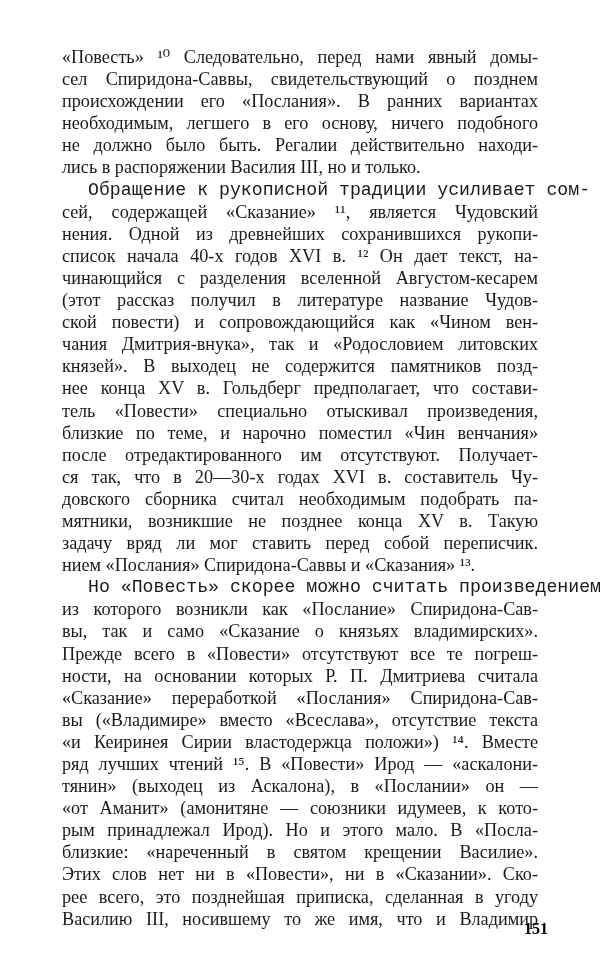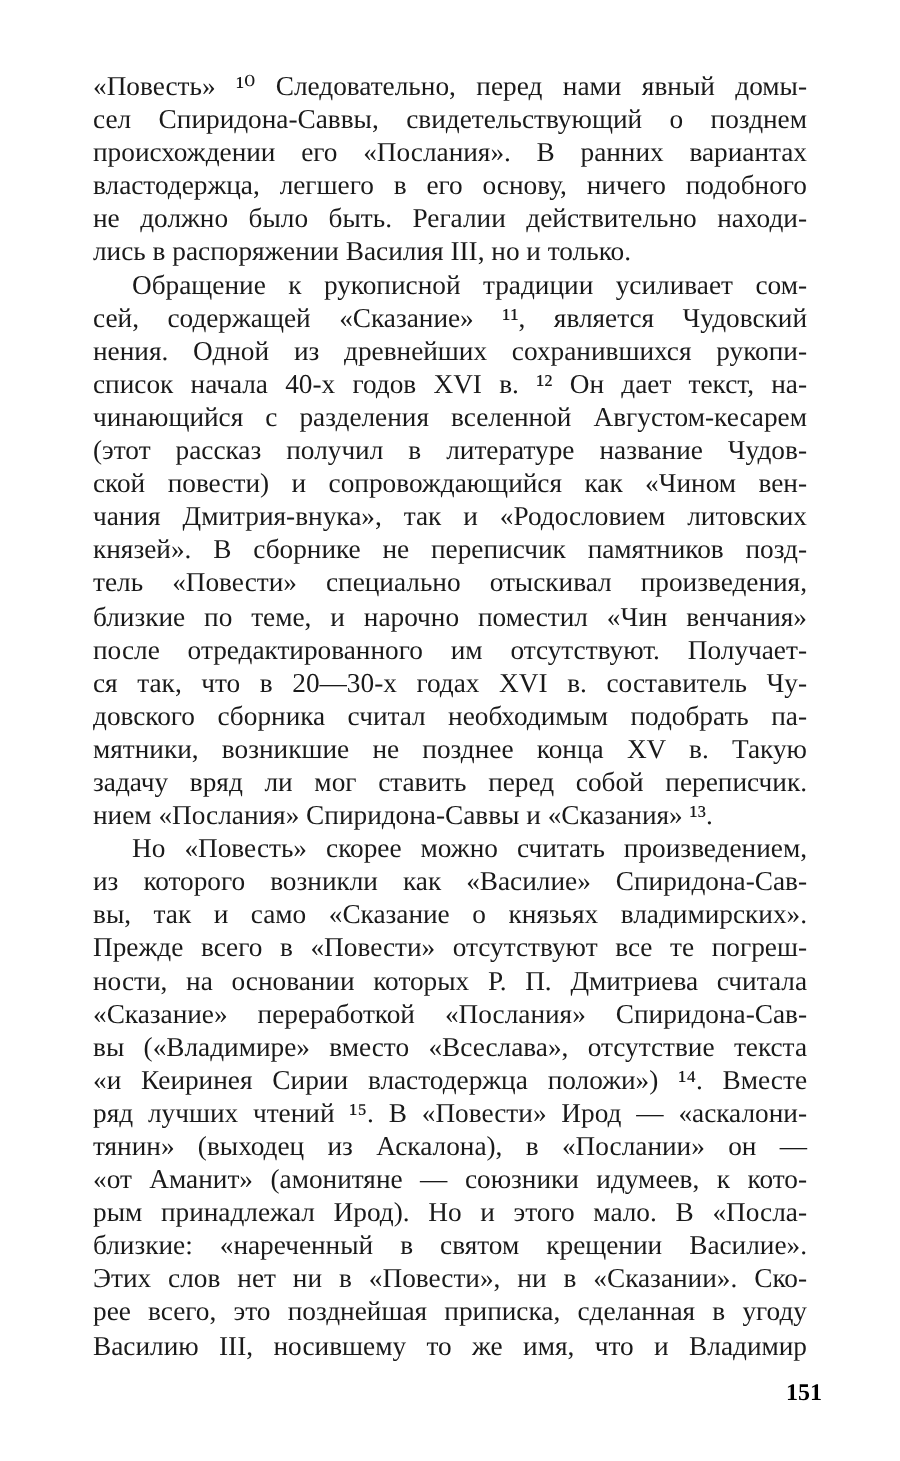--- a/index.html
+++ b/index.html
@@ -7,61 +7,62 @@
   .page {
     position: absolute; left: 62px; top: 46px; width: 476px;
     font-family: "Liberation Serif", "DejaVu Serif", serif;
     font-size: 18.2px; line-height: 22.1px; color: #1a1a1a;
   }
   .line {
     display: block; white-space: nowrap; text-align: justify;
     text-align-last: justify; height: 22.1px;
   }
   .line.last { text-align-last: left; }
-  .line.indent { padding-left: 26px; }
+  .line.indent { padding-left: 26px; font-family: Liberation Mono, monospace; }
   .page-number {
     position: absolute; left: 508px; top: 920px; width: 40px; text-align: right;
     font-family: "Liberation Serif", "DejaVu Serif", serif;
     font-size: 16px; font-weight: bold; color: #000000;
   }
 </style>
 </head>
 <body>
 
 <div class="page" id="page-body">
     <div>
       <span class="line">«Повесть» ¹⁰ Следовательно, перед нами явный домы-</span>
       <span class="line">сел Спиридона-Саввы, свидетельствующий о позднем</span>
       <span class="line">происхождении его «Послания». В ранних вариантах</span>
-      <span class="line">властодержца, легшего в его основу, ничего подобного</span>
+      <span class="line">необходимым, легшего в его основу, ничего подобного</span>
       <span class="line">не должно было быть. Регалии действительно находи-</span>
       <span class="line last">лись в распоряжении Василия III, но и только.</span>
     </div>
     <div>
       <span class="line indent">Обращение к рукописной традиции усиливает сом-</span>
       <span class="line">сей, содержащей «Сказание» ¹¹, является Чудовский</span>
       <span class="line">нения. Одной из древнейших сохранившихся рукопи-</span>
       <span class="line">список начала 40-х годов XVI в. ¹² Он дает текст, на-</span>
       <span class="line">чинающийся с разделения вселенной Августом-кесарем</span>
       <span class="line">(этот рассказ получил в литературе название Чудов-</span>
       <span class="line">ской повести) и сопровождающийся как «Чином вен-</span>
       <span class="line">чания Дмитрия-внука», так и «Родословием литовских</span>
-      <span class="line">князей». В сборнике не переписчик памятников позд-</span>
+      <span class="line">князей». В выходец не содержится памятников позд-</span>
+      <span class="line">нее конца XV в. Гольдберг предполагает, что состави-</span>
       <span class="line">тель «Повести» специально отыскивал произведения,</span>
       <span class="line">близкие по теме, и нарочно поместил «Чин венчания»</span>
       <span class="line">после отредактированного им отсутствуют. Получает-</span>
       <span class="line">ся так, что в 20—30-х годах XVI в. составитель Чу-</span>
       <span class="line">довского сборника считал необходимым подобрать па-</span>
       <span class="line">мятники, возникшие не позднее конца XV в. Такую</span>
       <span class="line">задачу вряд ли мог ставить перед собой переписчик.</span>
       <span class="line last">нием «Послания» Спиридона-Саввы и «Сказания» ¹³.</span>
     </div>
     <div>
       <span class="line indent">Но «Повесть» скорее можно считать произведением,</span>
-      <span class="line">из которого возникли как «Василие» Спиридона-Сав-</span>
+      <span class="line">из которого возникли как «Послание» Спиридона-Сав-</span>
       <span class="line">вы, так и само «Сказание о князьях владимирских».</span>
       <span class="line">Прежде всего в «Повести» отсутствуют все те погреш-</span>
       <span class="line">ности, на основании которых Р. П. Дмитриева считала</span>
       <span class="line">«Сказание» переработкой «Послания» Спиридона-Сав-</span>
       <span class="line">вы («Владимире» вместо «Всеслава», отсутствие текста</span>
       <span class="line">«и Кеиринея Сирии властодержца положи») ¹⁴. Вместе</span>
       <span class="line">ряд лучших чтений ¹⁵. В «Повести» Ирод — «аскалони-</span>
       <span class="line">тянин» (выходец из Аскалона), в «Послании» он —</span>
       <span class="line">«от Аманит» (амонитяне — союзники идумеев, к кото-</span>
       <span class="line">рым принадлежал Ирод). Но и этого мало. В «Посла-</span>

